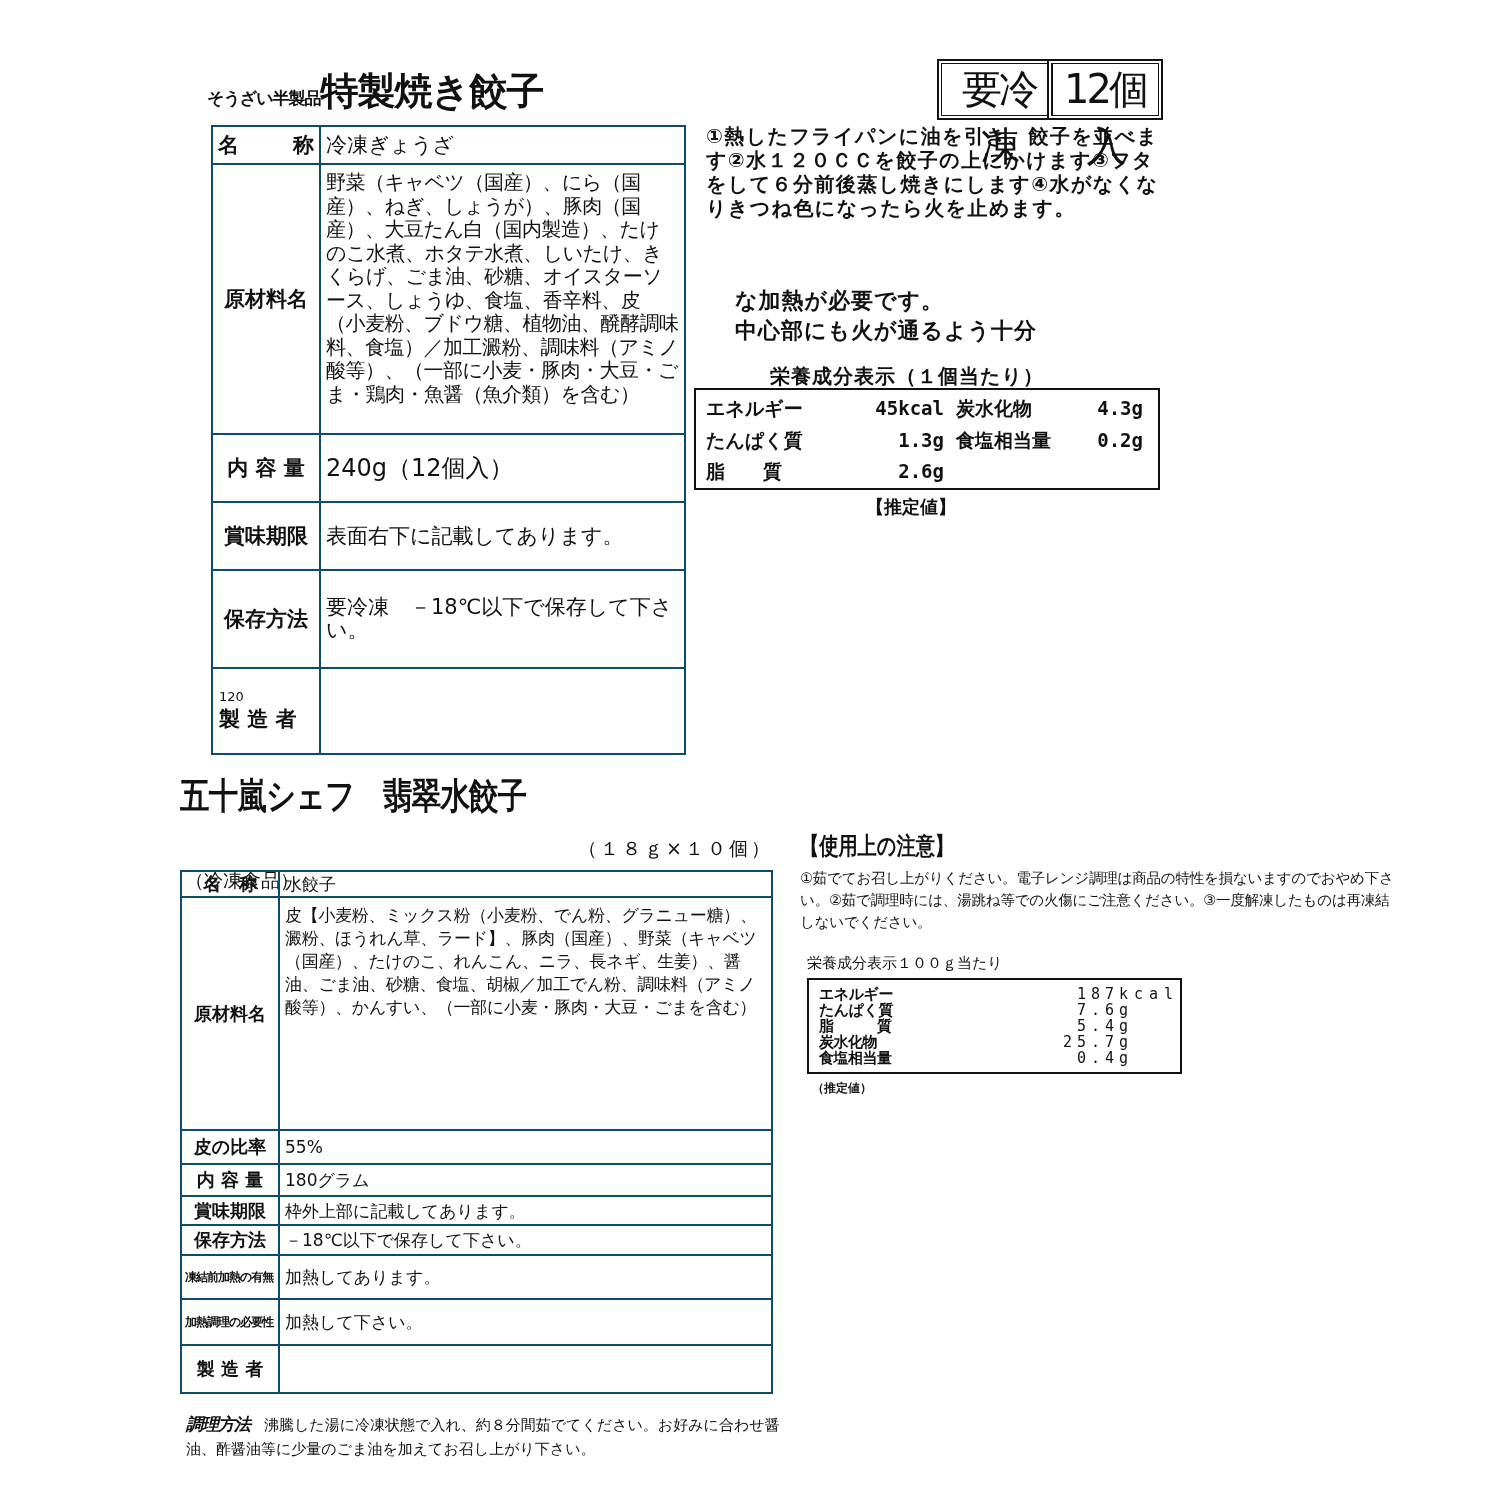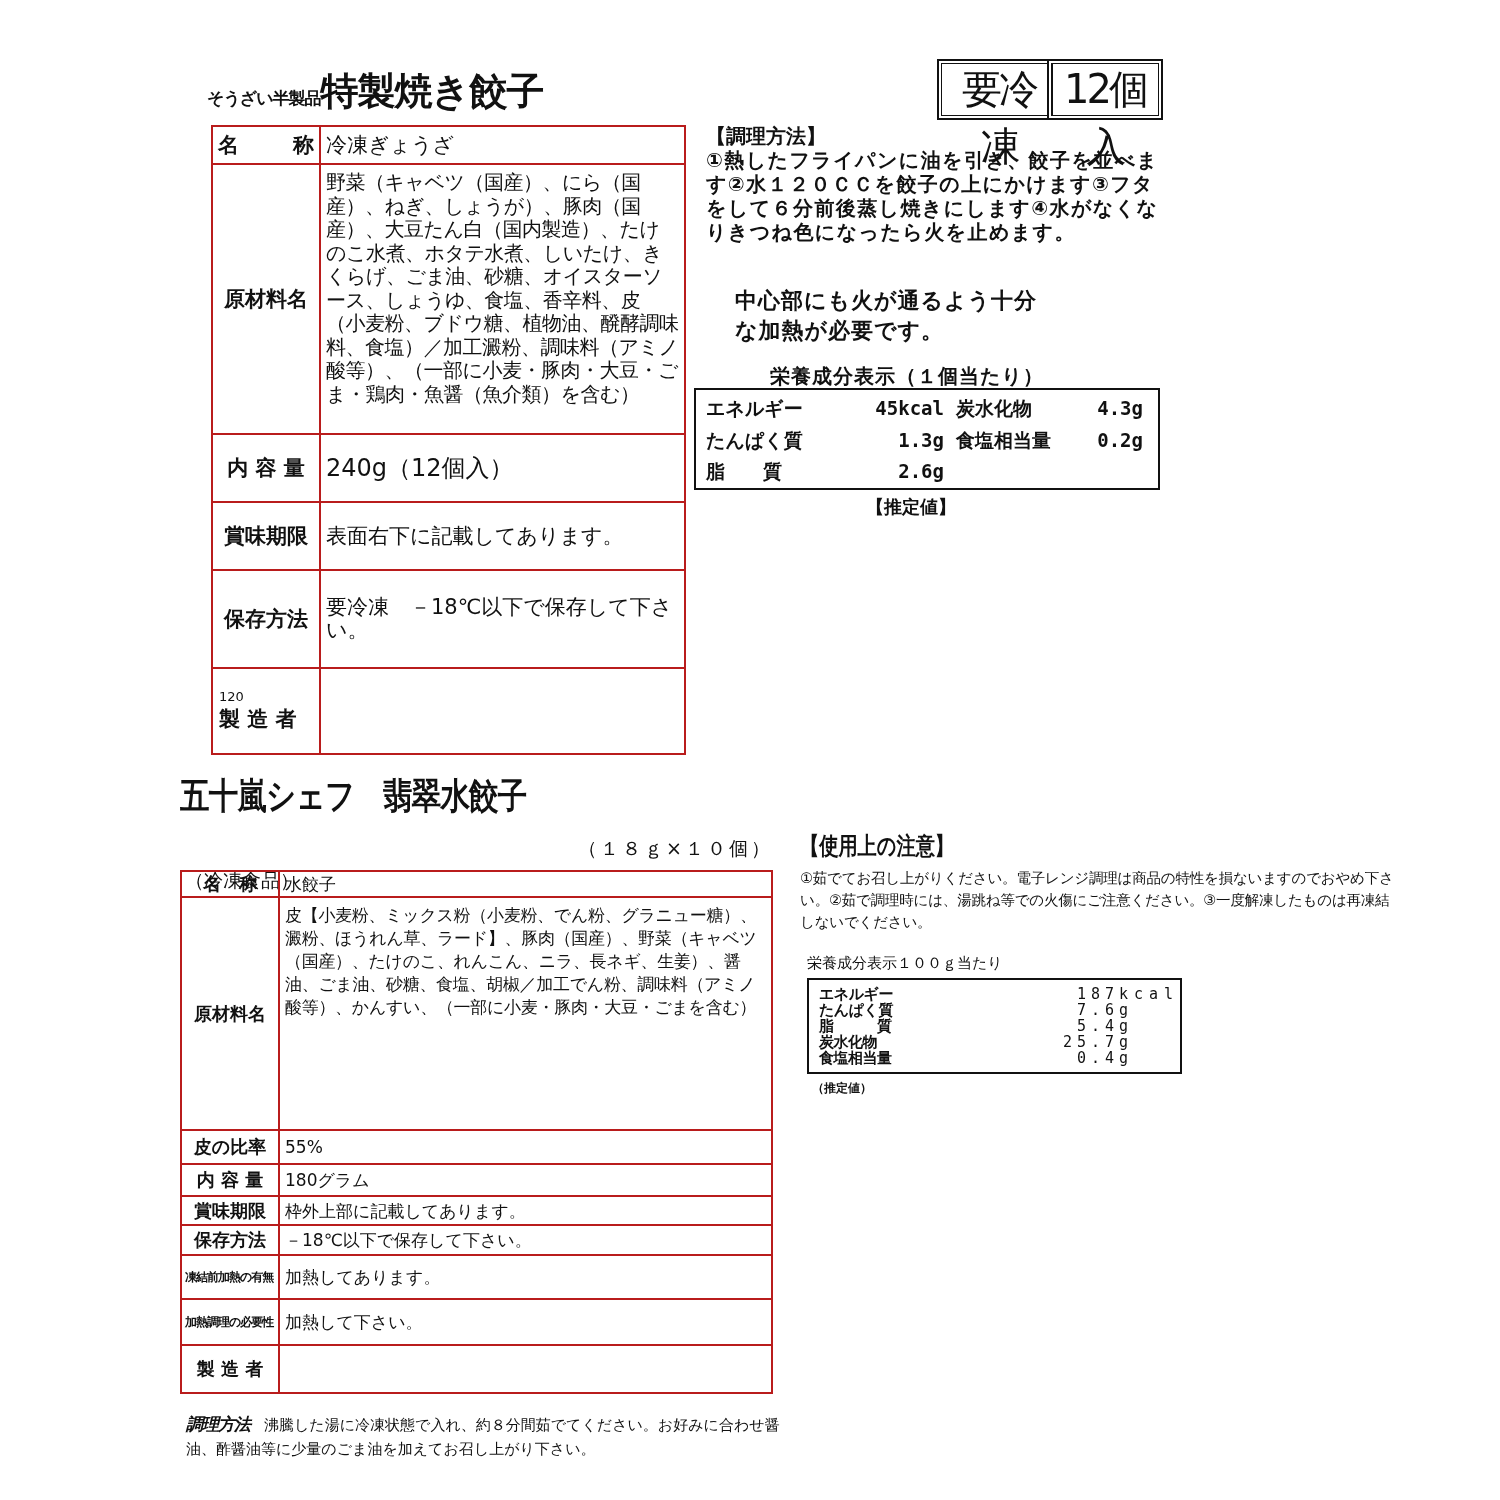--- a/index.html
+++ b/index.html
@@ -11,21 +11,21 @@
   #p1-title { left:207px; top:66px; white-space:nowrap; }
   #p1-title .sub { font-size:17px; font-weight:bold; letter-spacing:-1px; }
   #p1-title .main { font-size:38px; font-weight:bold; letter-spacing:-1px; }
 
   .badge { top:59px; height:57px; border:2px solid #111; box-shadow: inset 0 0 0 2px #fff, inset 0 0 0 3px #111;
            font-size:40px; line-height:57px; text-align:center; letter-spacing:-3px; }
   #badge-frozen { left:937px; width:104px;padding-left:8px; }
   #badge-count { left:1047px; width:112px; }
 
   table.spec { border-collapse:collapse; position:absolute; }
-  table.spec td { border:2px solid #b91c1c; vertical-align:middle; padding:0 5px; }
+  table.spec td { border:2px solid #0c4a6e; vertical-align:middle; padding:0 5px; }
 
   #p1-table { left:211px; top:125px; width:475px; }
   #p1-table td.lbl { width:95px; font-size:21px; font-weight:bold; text-align:center; white-space:nowrap; }
   #p1-table td.val { font-size:21px; line-height:23px; }
   #p1-table tr.r-name td { height:36px; }
   #p1-table tr.r-name td.lbl { text-align:justify; text-align-last:justify; }
   #p1-table tr.r-ing td { height:262px; }
   #p1-table tr.r-ing td.val { font-size:20px; line-height:23.5px; vertical-align:top; padding-top:6px; letter-spacing:-0.5px; }
   #p1-table tr.r-qty td { height:66px; }
   #p1-table tr.r-qty td.val { font-size:24px; }
@@ -120,27 +120,26 @@
     <td class="lbl">
       <span class="code-small">120</span>
       <span>製 造 者</span>
     </td>
     <td class="val"></td>
   </tr>
 </tbody>
   </table>
 
 <div id="p1-cook" class="abs">
-  <span class="head">【調理方法】</span>
   <span class="body">①熱したフライパンに油を引き、餃子を並べます②水１２０ＣＣを餃子の上にかけます③フタをして６分前後蒸し焼きにします④水がなくなりきつね色になったら火を止めます。</span>
 </div>
 
 <div id="p1-warning" class="abs">
+  <div style="padding-left:0">な加熱が必要です。</div>
   <div>中心部にも火が通るよう十分</div>
-  <div style="padding-left:0">な加熱が必要です。</div>
 </div>
 
 <div id="p1-nut-title" class="abs">栄養成分表示（１個当たり）</div>
 <div id="p1-nut" class="abs">
   <div class="row" style="top:2px">
     <span class="k1">エネルギー</span>
     <span class="v1">45kcal</span>
     <span class="k2">炭水化物</span>
     <span class="v2">4.3g</span>
   </div>

